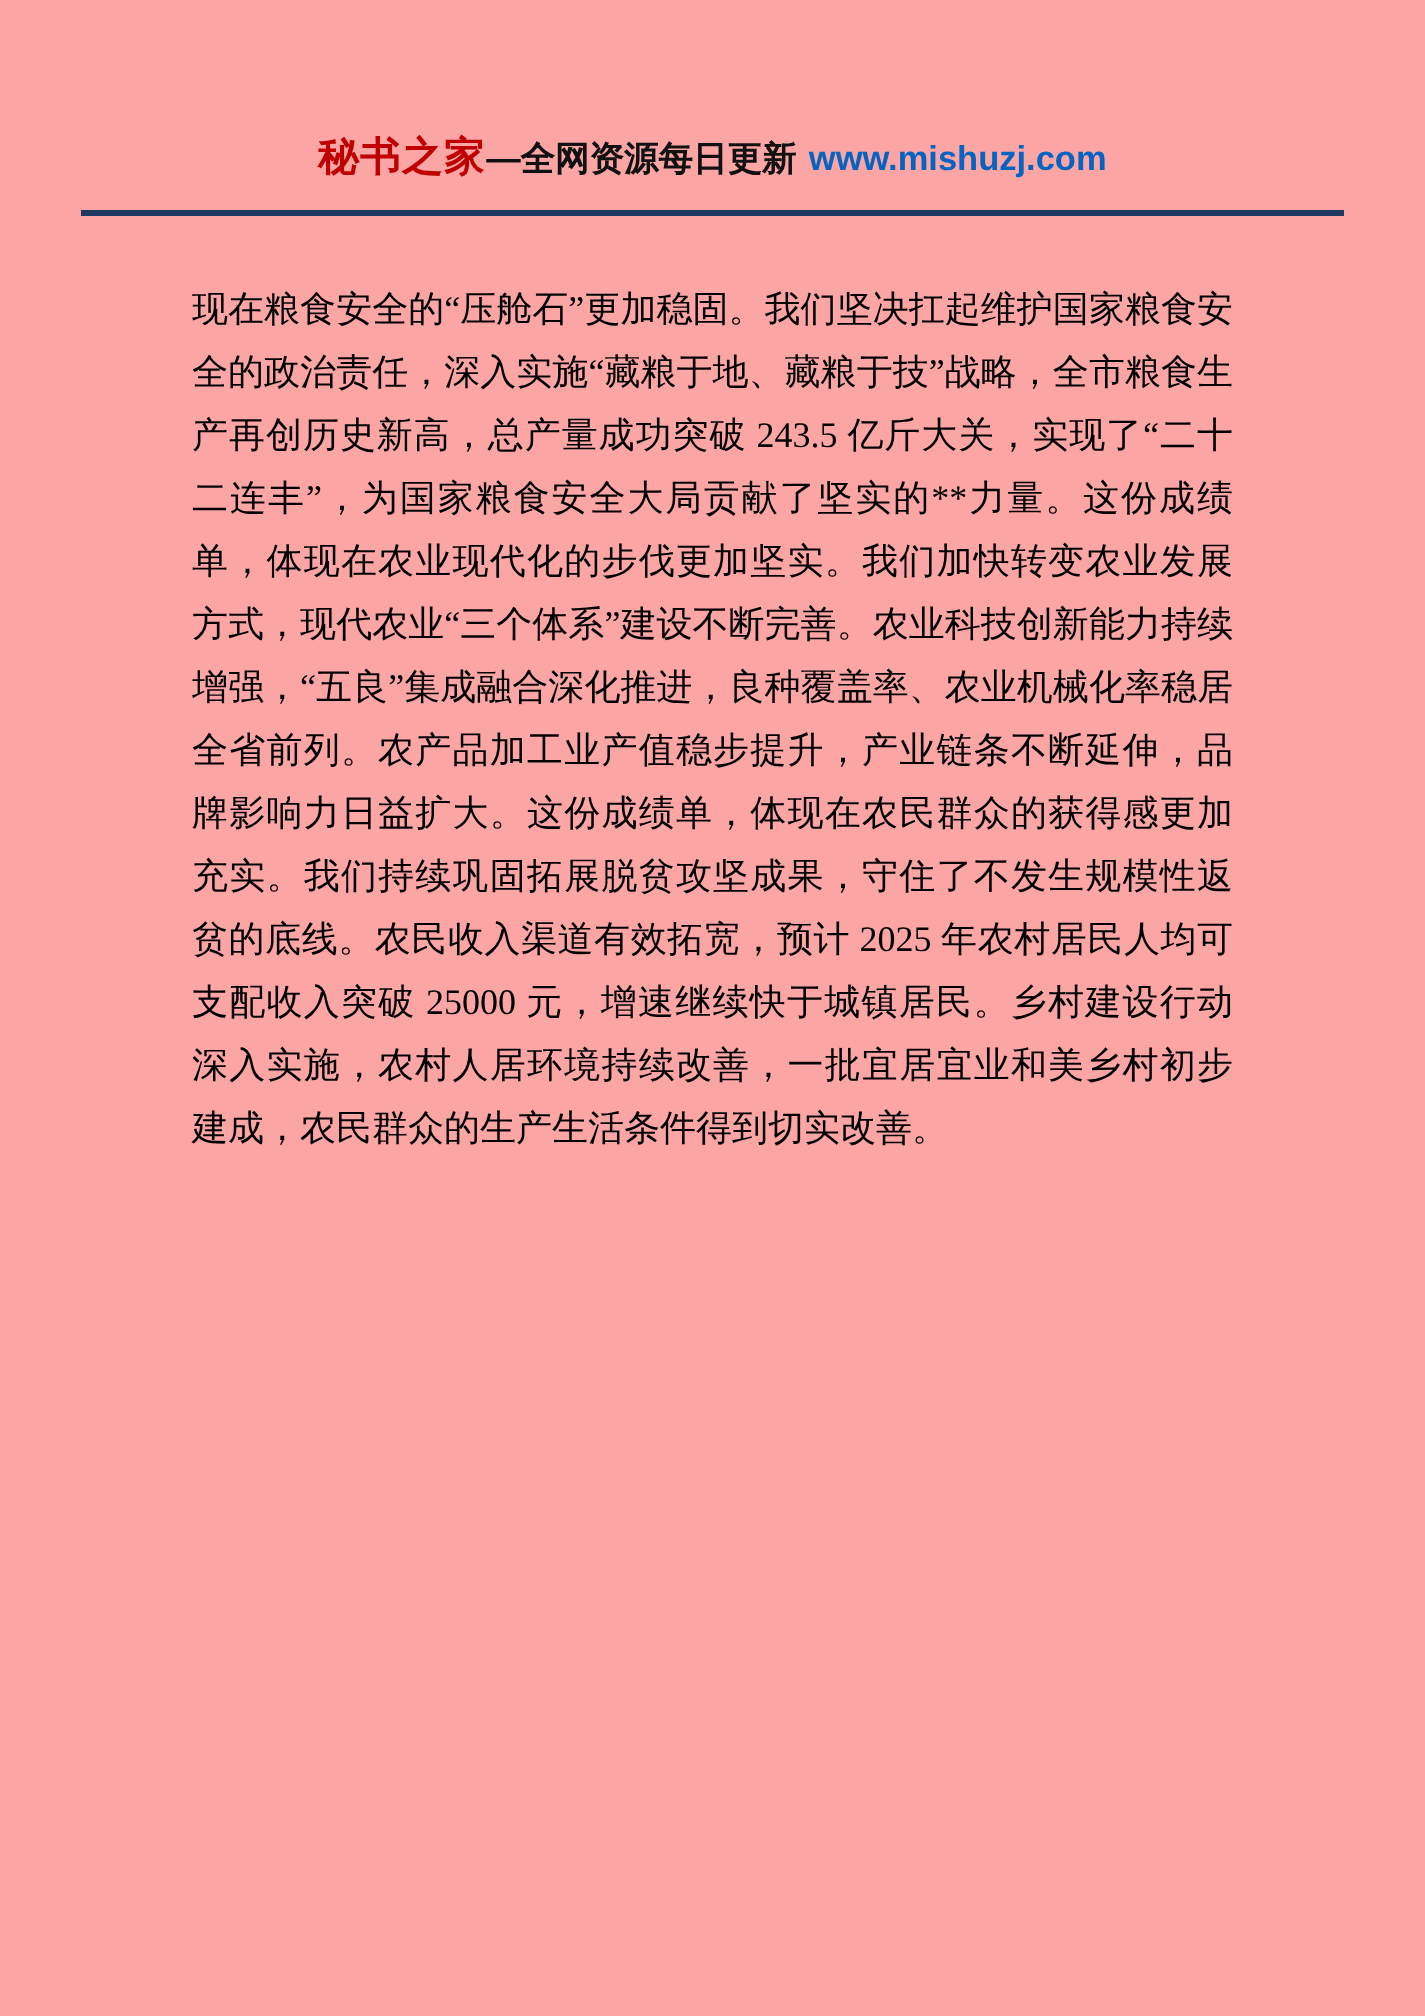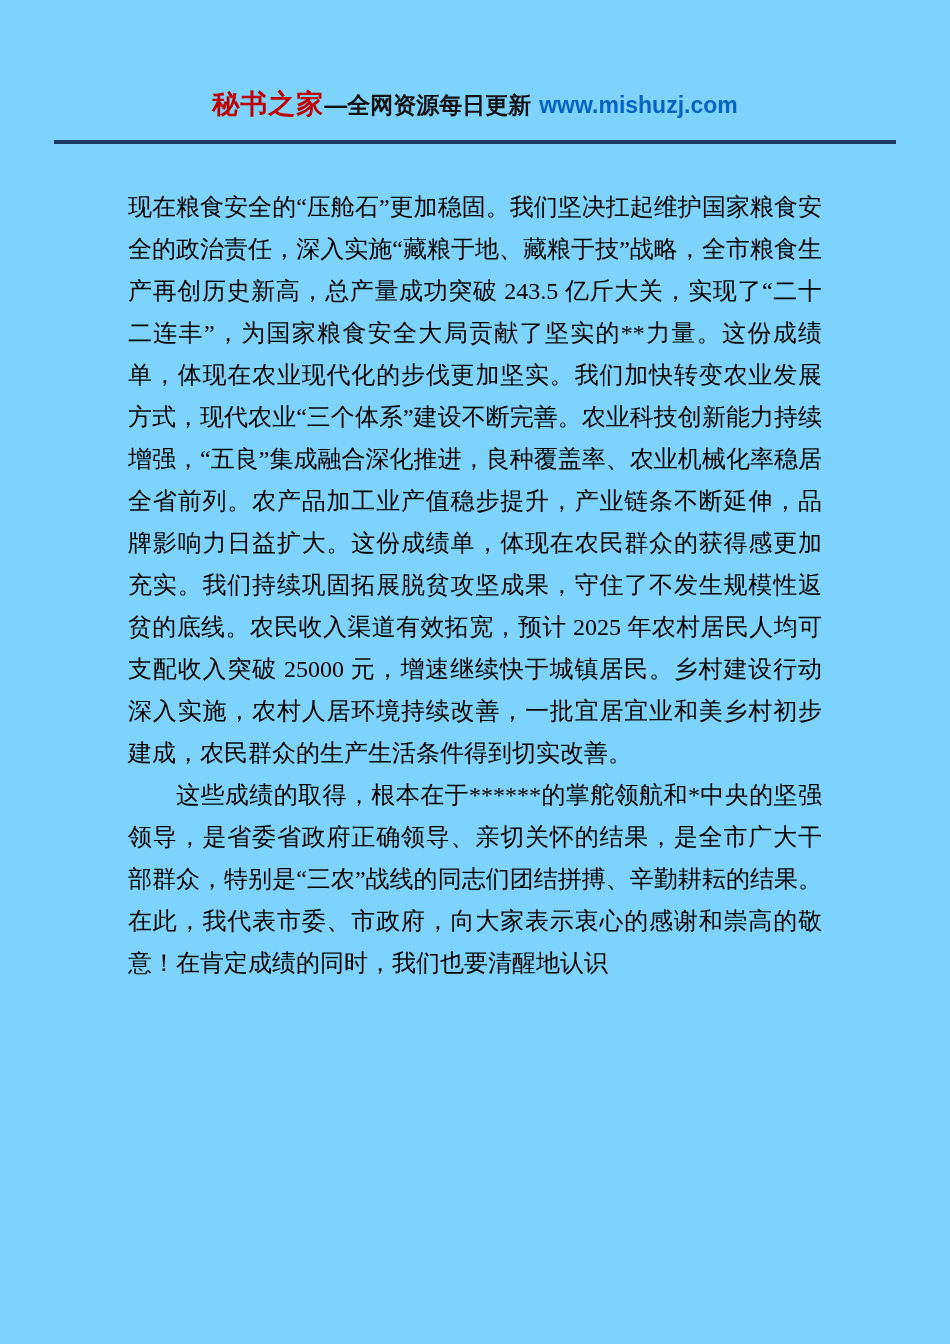--- a/index.html
+++ b/index.html
@@ -5,21 +5,21 @@
     html, body {
       margin: 0;
       padding: 0;
       background: #ffffff;
     }
     .page {
       position: relative;
       width: 950px;
       height: 1344px;
       margin: 0 auto;
-      background: #7dd3fc;
+      background: #fca5a5;
       overflow: hidden;
     }
     .site-header {
       padding-top: 86px;
       text-align: center;
       font-family: "Liberation Sans", "DejaVu Sans", sans-serif;
       font-weight: bold;
       white-space: nowrap;
     }
     .site-name {
@@ -66,16 +66,15 @@
 <div class="page">
 
   <div class="site-header">
     <span class="site-name">秘书之家</span><span class="tagline">—全网资源每日更新</span><span class="site-url">www.mishuzj.com</span>
   </div>
 
   <hr class="header-divider">
 
   <div class="document-body">
     <p>现在粮食安全的“压舱石”更加稳固。我们坚决扛起维护国家粮食安全的政治责任，深入实施“藏粮于地、藏粮于技”战略，全市粮食生产再创历史新高，总产量成功突破 243.5 亿斤大关，实现了“二十二连丰”，为国家粮食安全大局贡献了坚实的**力量。这份成绩单，体现在农业现代化的步伐更加坚实。我们加快转变农业发展方式，现代农业“三个体系”建设不断完善。农业科技创新能力持续增强，“五良”集成融合深化推进，良种覆盖率、农业机械化率稳居全省前列。农产品加工业产值稳步提升，产业链条不断延伸，品牌影响力日益扩大。这份成绩单，体现在农民群众的获得感更加充实。我们持续巩固拓展脱贫攻坚成果，守住了不发生规模性返贫的底线。农民收入渠道有效拓宽，预计 2025 年农村居民人均可支配收入突破 25000 元，增速继续快于城镇居民。乡村建设行动深入实施，农村人居环境持续改善，一批宜居宜业和美乡村初步建成，农民群众的生产生活条件得到切实改善。</p>
-    <p class="indent">这些成绩的取得，根本在于******的掌舵领航和*中央的坚强领导，是省委省政府正确领导、亲切关怀的结果，是全市广大干部群众，特别是“三农”战线的同志们团结拼搏、辛勤耕耘的结果。在此，我代表市委、市政府，向大家表示衷心的感谢和崇高的敬意！在肯定成绩的同时，我们也要清醒地认识</p>
   </div>
 
 </div>
 
 </body></html>

